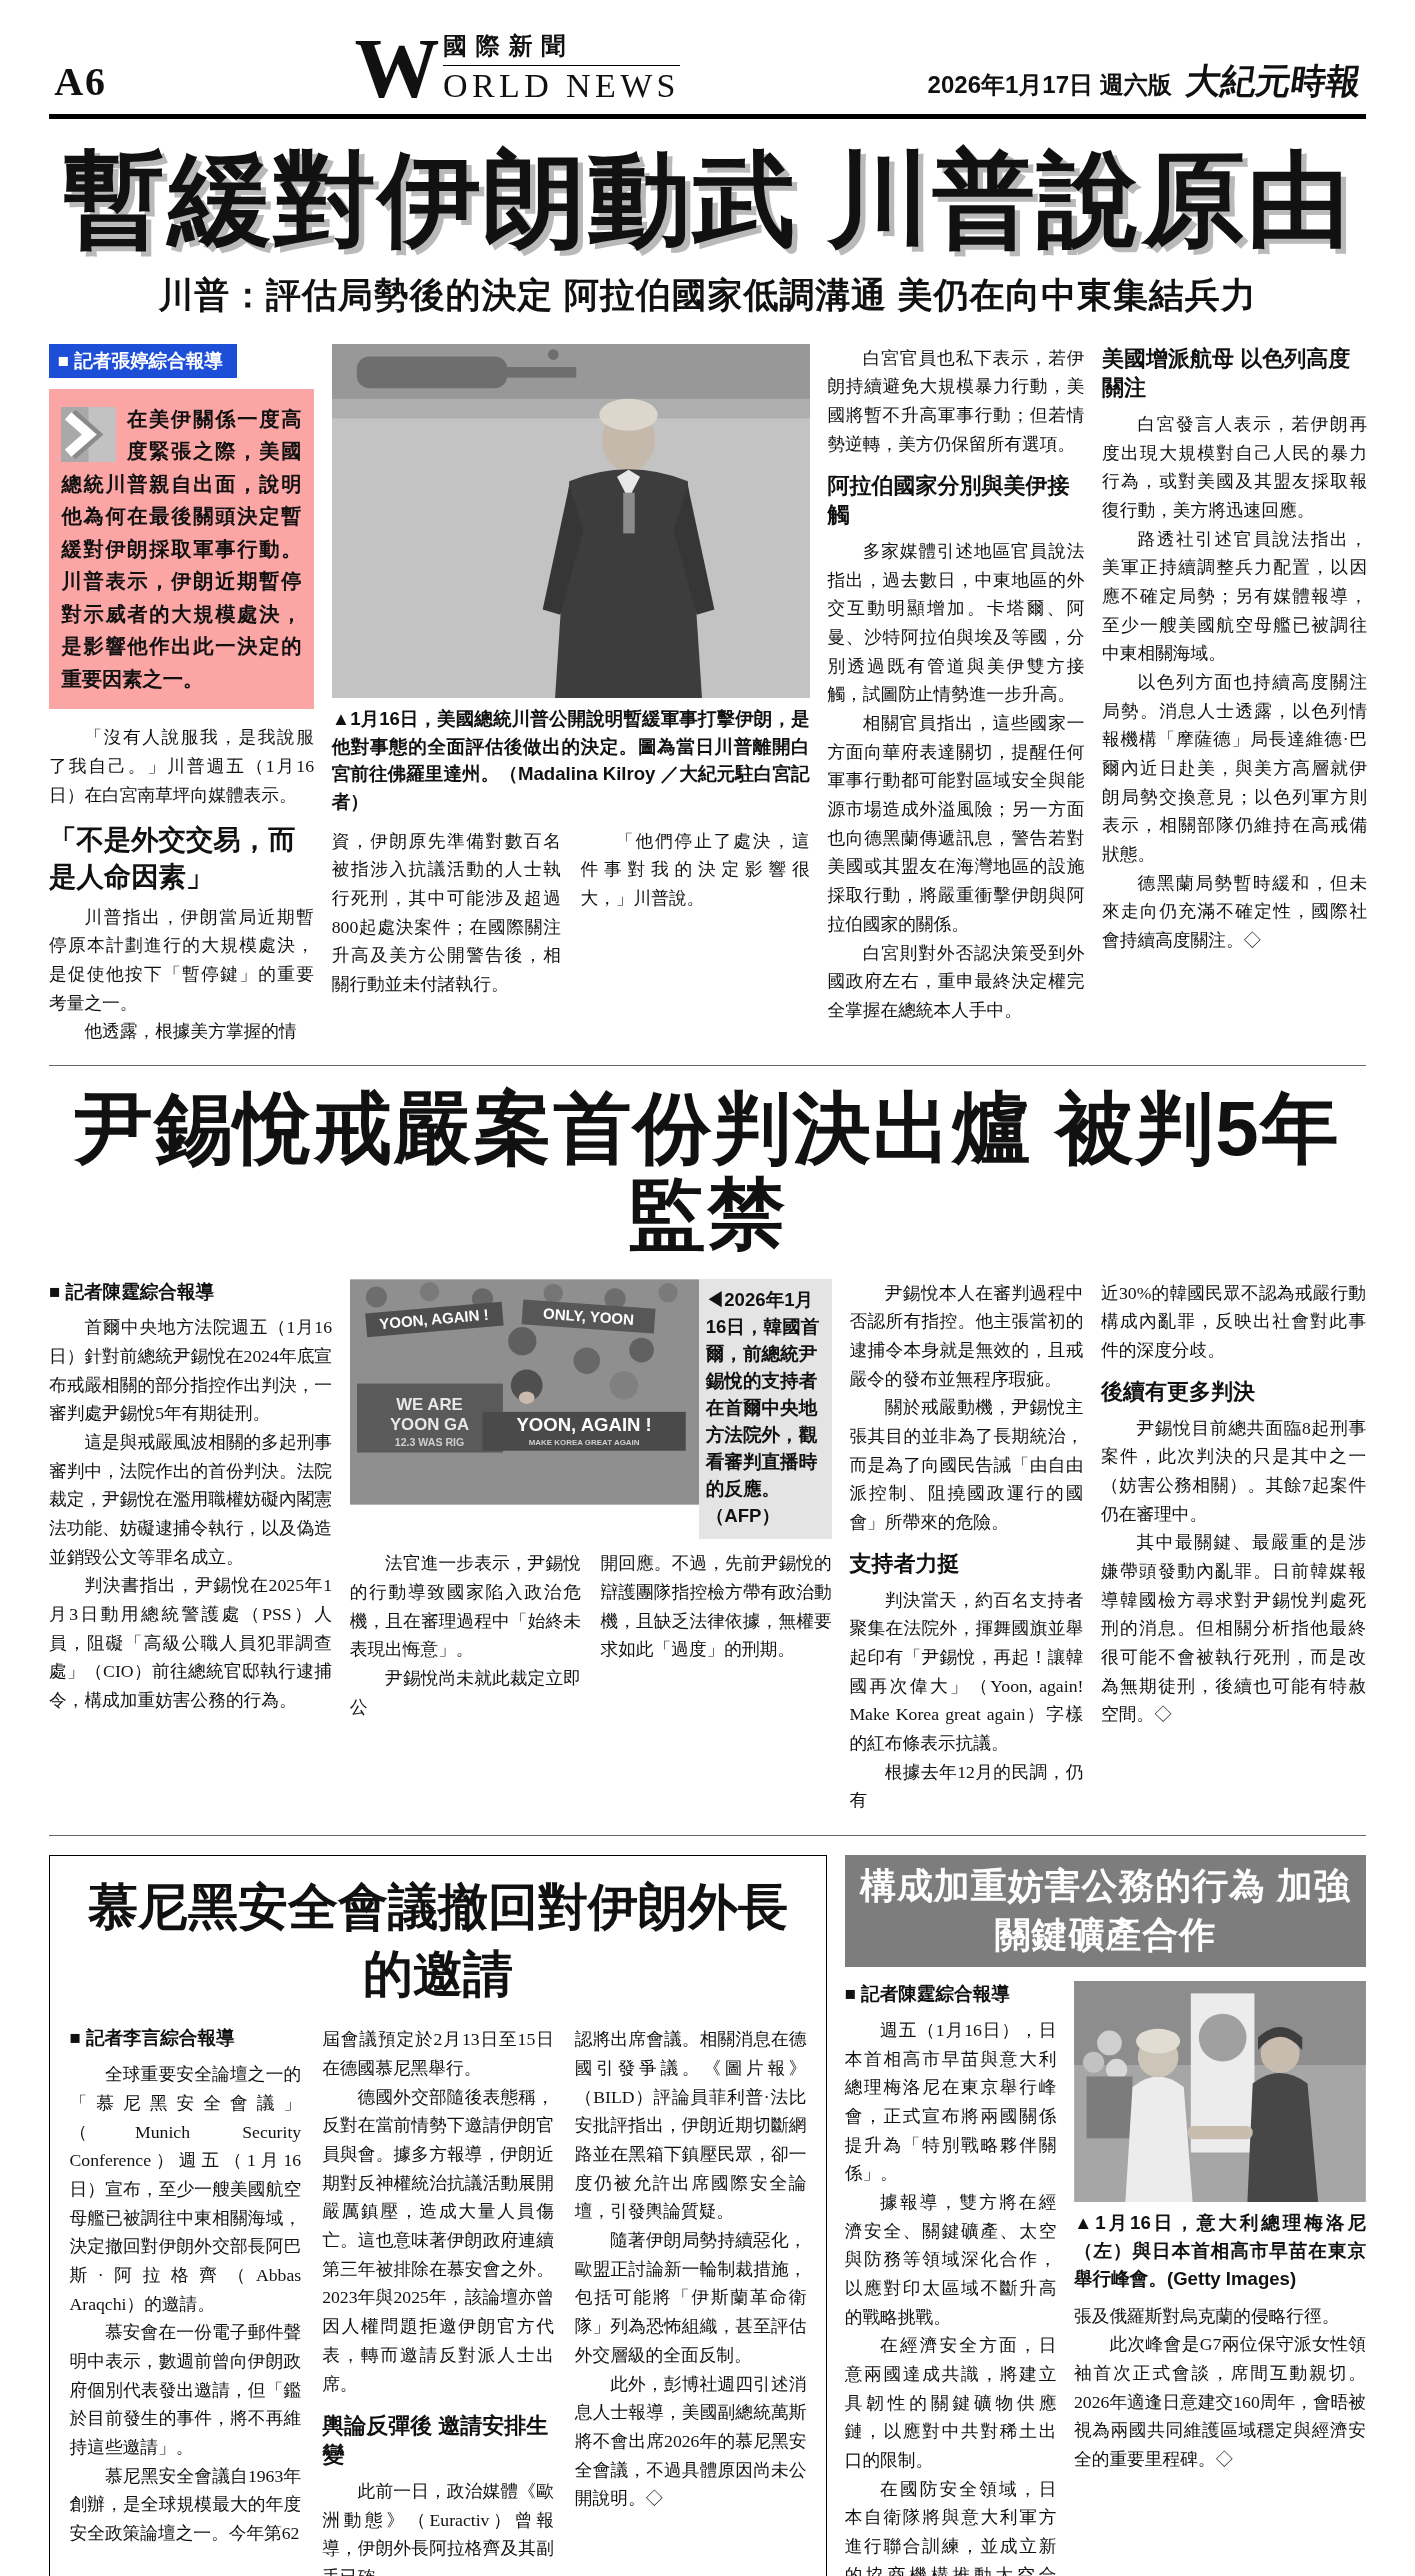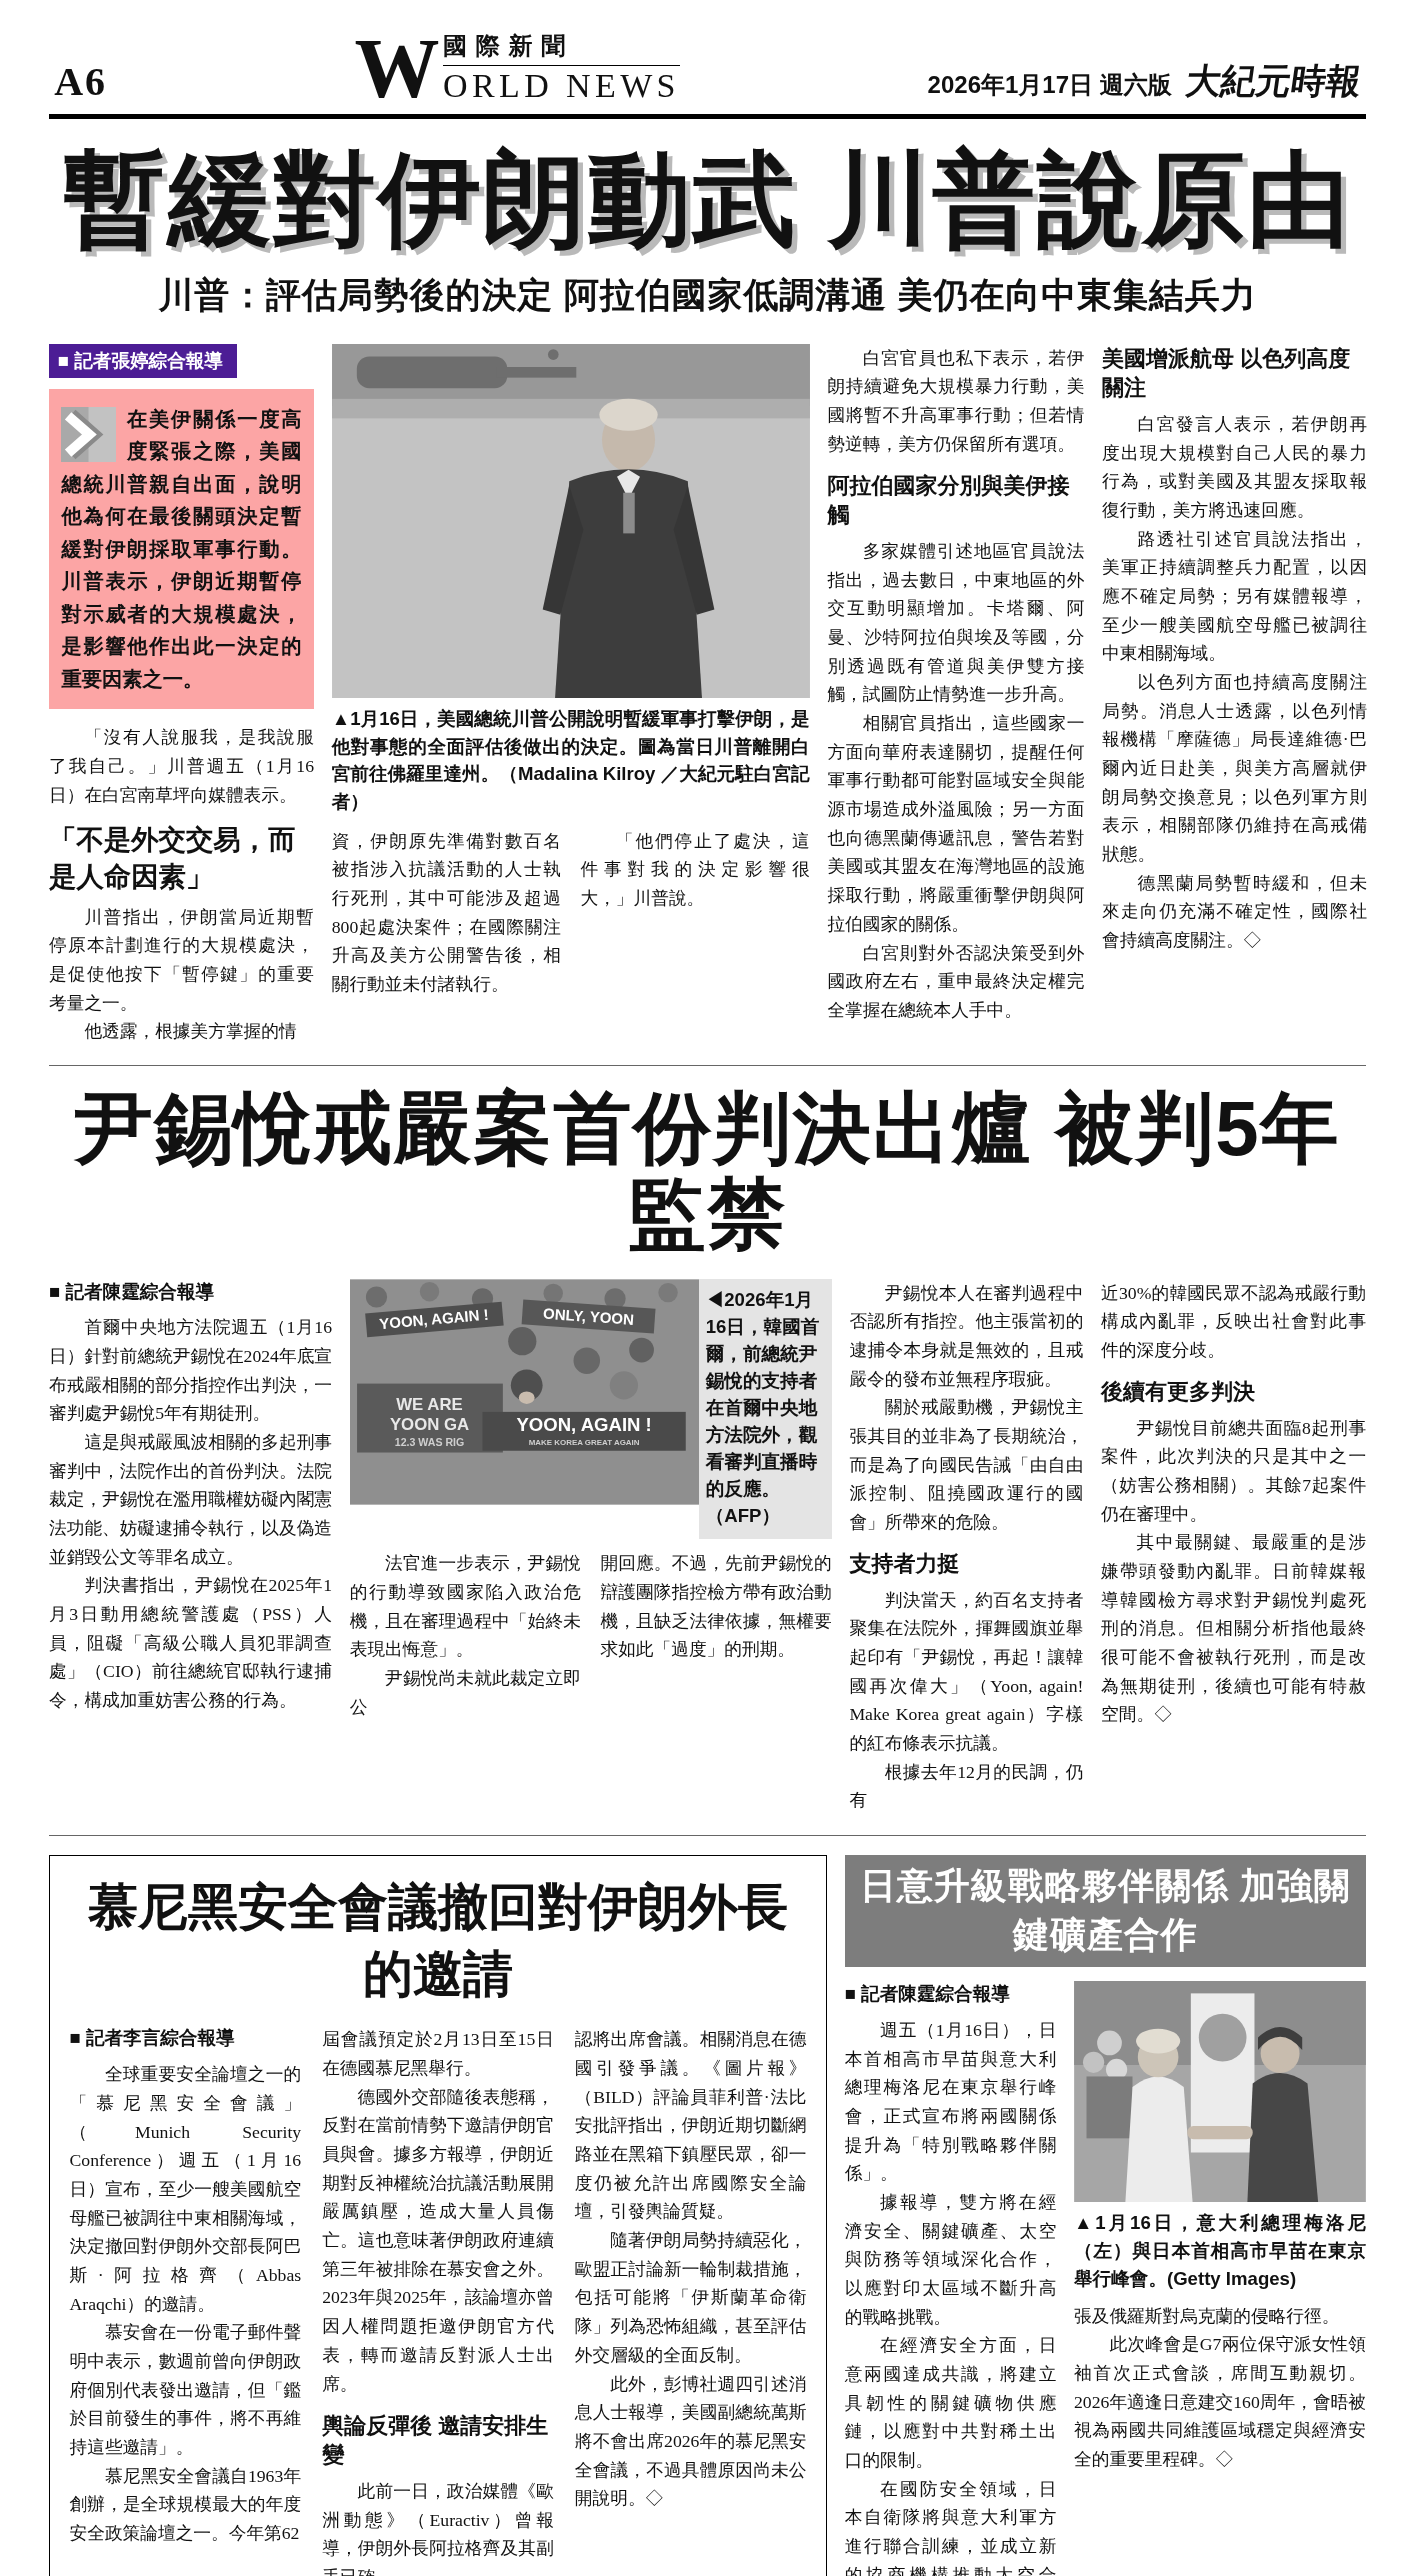--- a/index.html
+++ b/index.html
@@ -31,21 +31,21 @@
             font-size:36px; padding:7px 10.6px; text-align:center; letter-spacing:0.9px; margin-bottom:14px; }
 
   .srule { border-top:1.3px solid #666; margin:19.5px 0; }
 
   
   .cols { display:flex; gap:17.7px; }
   .col { min-width:0; }
   p.bp { font-size:17.7px; line-height:1.62; text-align:justify; text-indent:2em; }
   p.ni { text-indent:0; }
   .ssub { font-family:"Liberation Sans",sans-serif; font-weight:900; font-size:22px; line-height:1.35; margin:12.4px 0 7px; }
-  .byline-bar { display:inline-block; background:#4c1d95; color:#fff; font-family:"Liberation Sans",sans-serif;
+  .byline-bar { display:inline-block; background:#1d4ed8; color:#fff; font-family:"Liberation Sans",sans-serif;
                 font-weight:bold; font-size:18.6px; padding:4.4px 14px 4.4px 8.8px; margin-bottom:10.6px; }
   .byline { font-family:"Liberation Sans",sans-serif; font-weight:bold; font-size:18.6px; margin-bottom:8.8px; }
   .intro-box { background:#fca5a5; padding:14px 12.4px; font-family:"Liberation Sans",sans-serif; font-weight:bold;
                font-size:20.3px; line-height:1.6; text-align:justify; margin-bottom:14px; }
   .intro-arrow { float:left; margin:3.5px 10.6px 3.5px 0; }
   .caption { font-family:"Liberation Sans",sans-serif; font-weight:bold; font-size:18.6px; line-height:1.5;
              margin-top:7px; text-align:justify; }
   .photo { display:block; width:100%; }
 
   
@@ -260,21 +260,21 @@
         </div>
         <div class="col">
           <p class="bp ni">認將出席會議。相關消息在德國引發爭議。《圖片報》（BILD）評論員菲利普·法比安批評指出，伊朗近期切斷網路並在黑箱下鎮壓民眾，卻一度仍被允許出席國際安全論壇，引發輿論質疑。</p>
           <p class="bp">隨著伊朗局勢持續惡化，歐盟正討論新一輪制裁措施，包括可能將「伊斯蘭革命衛隊」列為恐怖組織，甚至評估外交層級的全面反制。</p>
           <p class="bp">此外，彭博社週四引述消息人士報導，美國副總統萬斯將不會出席2026年的慕尼黑安全會議，不過具體原因尚未公開說明。◇</p>
         </div>
       </div>
     </section>
 
     <section class="japan">
-      <div class="hl4bar">日意升級戰略夥伴關係 加強關鍵礦產合作</div>
+      <div class="hl4bar">構成加重妨害公務的行為 加強關鍵礦產合作</div>
       <div class="j-cols">
         <div class="col j-col1">
           <div class="byline">■ 記者陳霆綜合報導</div>
           <p class="bp">週五（1月16日），日本首相高市早苗與意大利總理梅洛尼在東京舉行峰會，正式宣布將兩國關係提升為「特別戰略夥伴關係」。</p>
           <p class="bp">據報導，雙方將在經濟安全、關鍵礦產、太空與防務等領域深化合作，以應對印太區域不斷升高的戰略挑戰。</p>
           <p class="bp">在經濟安全方面，日意兩國達成共識，將建立具韌性的關鍵礦物供應鏈，以應對中共對稀土出口的限制。</p>
           <p class="bp">在國防安全領域，日本自衛隊將與意大利軍方進行聯合訓練，並成立新的協商機構推動太空合作。</p>
           <p class="bp">日意兩國認為，印太與大西洋地區安全緊密相關，將持續深化防務合作，以應對中共的區域軍事擴</p>
         </div>
         <div class="col j-col2">

